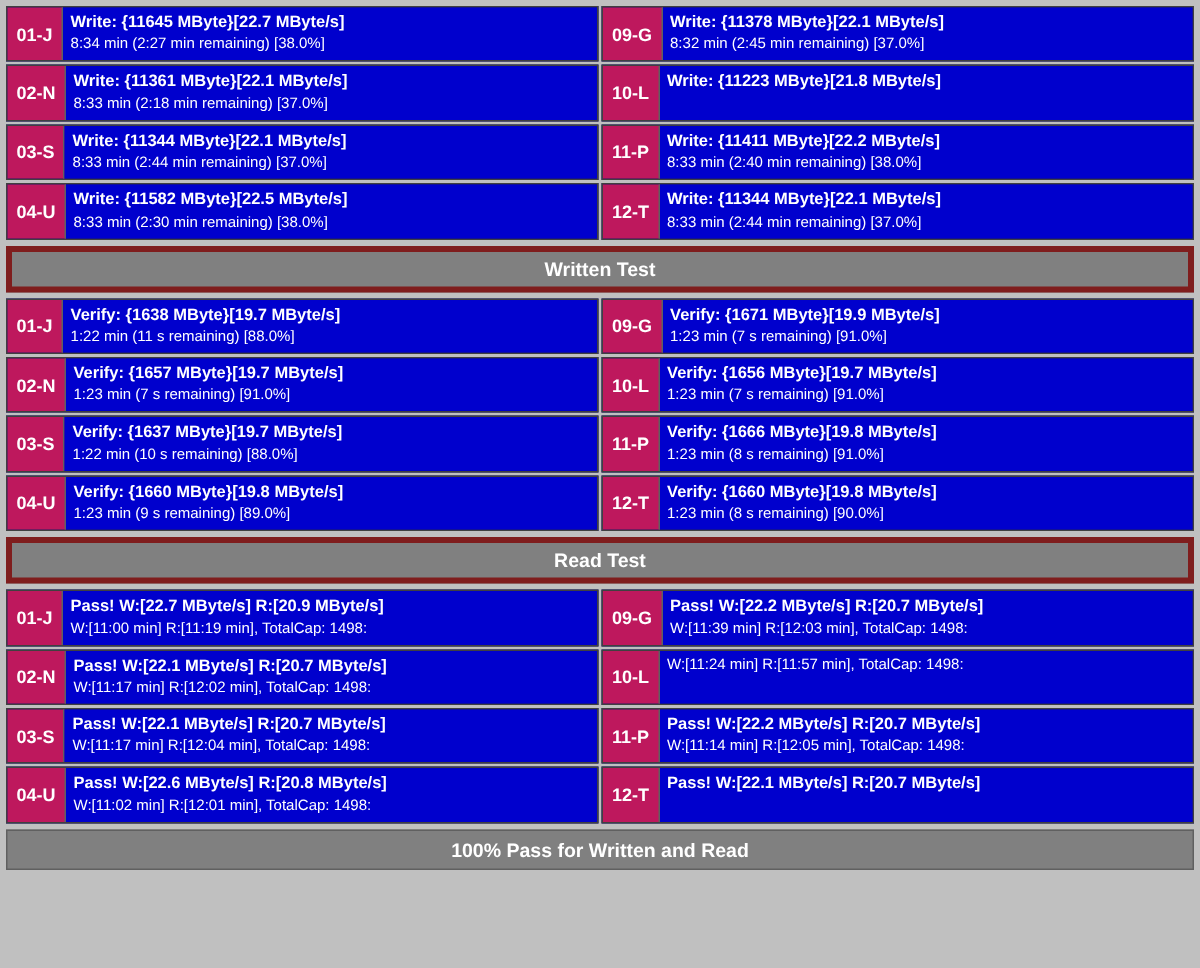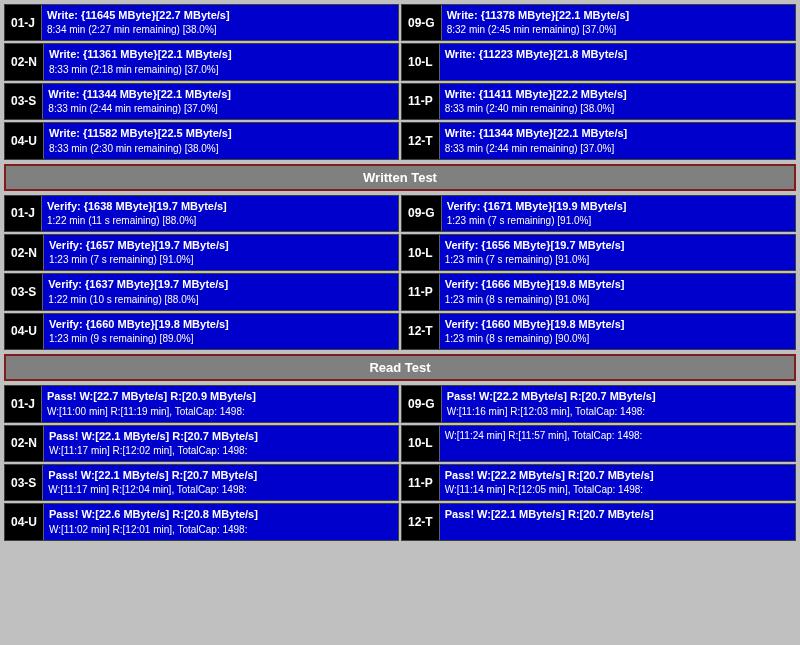--- a/index.html
+++ b/index.html
@@ -24,21 +24,21 @@
       gap: 2px;
       margin-bottom: 2px;
     }
     .device-cell {
       display: flex;
       align-items: stretch;
       background: #000080;
       border: 1px solid #404040;
     }
     .device-id {
-      background: #000000;
+      background: #be185d;
       color: white;
       font-weight: bold;
       font-size: 12px;
       padding: 4px 6px;
       display: flex;
       align-items: center;
       justify-content: center;
       min-width: 36px;
       border-right: 1px solid #606060;
     }
@@ -57,21 +57,21 @@
       font-size: 10px;
     }
     .section-header {
       background: #808080;
       color: white;
       text-align: center;
       padding: 4px;
       font-size: 13px;
       font-weight: bold;
       margin: 4px 0;
-      border: 2px solid #7f1d1d;
+      border: 4px solid #7f1d1d;
     }
     .footer-bar {
       background: #808080;
       color: white;
       text-align: center;
       padding: 5px;
       font-size: 13px;
       font-weight: bold;
       margin-top: 4px;
       border: 1px solid #606060;
@@ -213,21 +213,21 @@
           <div class="device-id">01-J</div>
           <div class="device-info">
             <div class="line1">Pass! W:[22.7 MByte/s] R:[20.9 MByte/s]</div>
             <div class="line2"> W:[11:00 min] R:[11:19 min], TotalCap: 1498:</div>
           </div>
         </div>
         <div class="device-cell">
           <div class="device-id">09-G</div>
           <div class="device-info">
             <div class="line1">Pass! W:[22.2 MByte/s] R:[20.7 MByte/s]</div>
-            <div class="line2"> W:[11:16 min] R:[12:03 min], TotalCap: 1498:</div>
+            <div class="line2"> W:[11:39 min] R:[12:03 min], TotalCap: 1498:</div>
           </div>
         </div>
         <div class="device-cell">
           <div class="device-id">02-N</div>
           <div class="device-info">
             <div class="line1">Pass! W:[22.1 MByte/s] R:[20.7 MByte/s]</div>
             <div class="line2"> W:[11:17 min] R:[12:02 min], TotalCap: 1498:</div>
           </div>
         </div>
         <div class="device-cell">
@@ -259,14 +259,15 @@
         </div>
         <div class="device-cell">
           <div class="device-id">12-T</div>
           <div class="device-info">
             <div class="line1">Pass! W:[22.1 MByte/s] R:[20.7 MByte/s]</div>
           </div>
         </div>
       </div>
   </div>
 
+  <div class="footer-bar">100% Pass for Written and Read</div>
 
 </div>
 
 </body></html>

